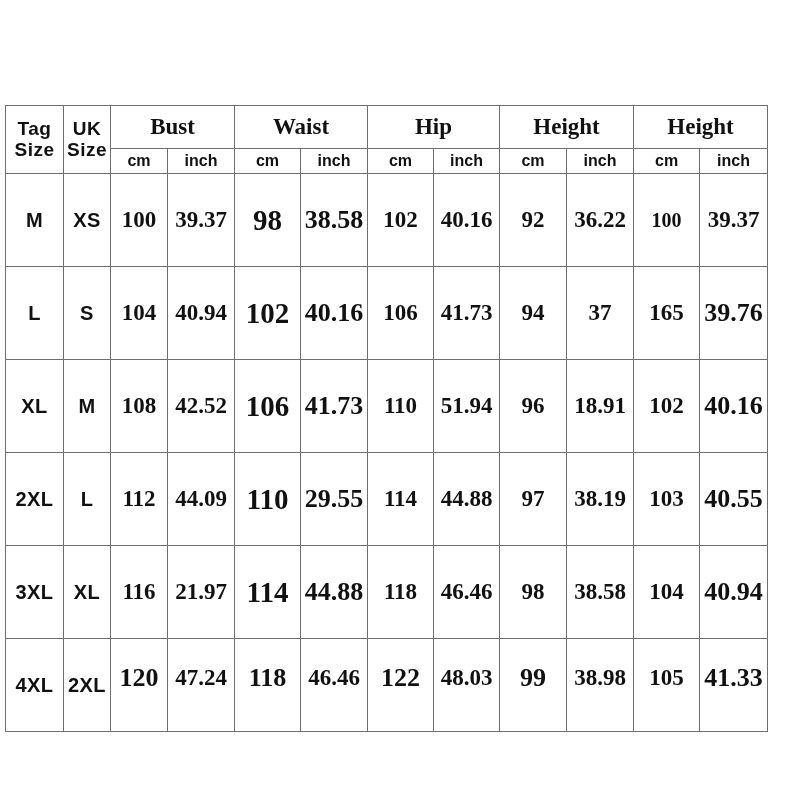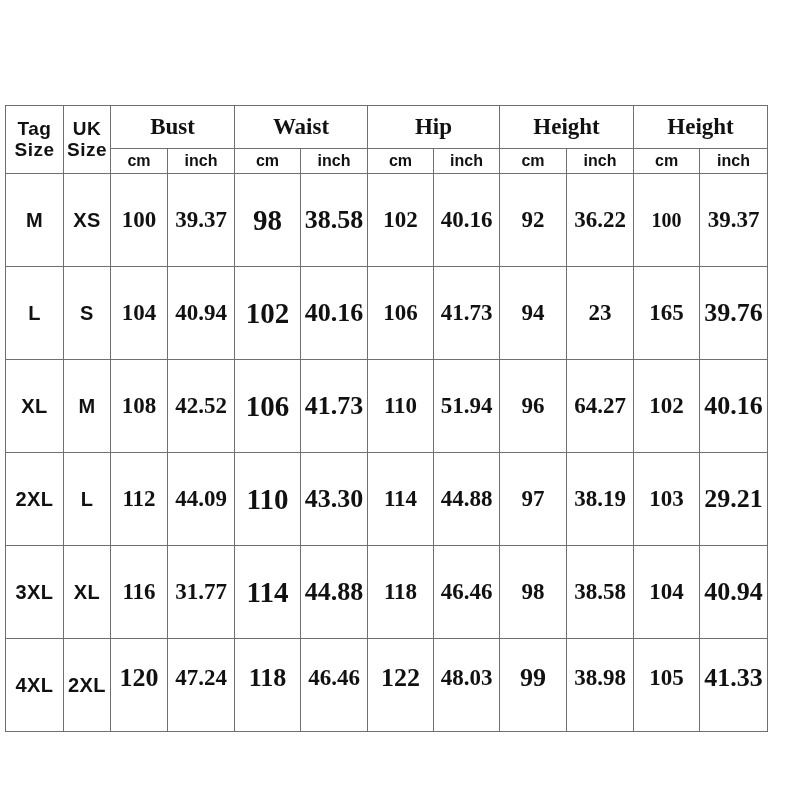--- a/index.html
+++ b/index.html
@@ -185,60 +185,60 @@
       <tr>
         <td class="size-cell">L</td>
         <td class="size-cell">S</td>
         <td class="val s-md cm-cell">104</td>
         <td class="val s-md">40.94</td>
         <td class="val s-xl cm-cell">102</td>
         <td class="val s-lg">40.16</td>
         <td class="val s-md cm-cell">106</td>
         <td class="val s-md">41.73</td>
         <td class="val s-md cm-cell">94</td>
-        <td class="val s-md">23</td>
+        <td class="val s-md">37</td>
         <td class="val s-md cm-cell">165</td>
         <td class="val s-lg">39.76</td>
       </tr>
 
       <tr>
         <td class="size-cell">XL</td>
         <td class="size-cell">M</td>
         <td class="val s-md cm-cell">108</td>
         <td class="val s-md">42.52</td>
         <td class="val s-xl cm-cell">106</td>
         <td class="val s-lg">41.73</td>
         <td class="val s-md cm-cell">110</td>
         <td class="val s-md">51.94</td>
         <td class="val s-md cm-cell">96</td>
-        <td class="val s-md">64.27</td>
+        <td class="val s-md">18.91</td>
         <td class="val s-md cm-cell">102</td>
         <td class="val s-lg">40.16</td>
       </tr>
 
       <tr>
         <td class="size-cell">2XL</td>
         <td class="size-cell">L</td>
         <td class="val s-md cm-cell">112</td>
         <td class="val s-md">44.09</td>
         <td class="val s-xl cm-cell">110</td>
-        <td class="val s-lg">43.30</td>
+        <td class="val s-lg">29.55</td>
         <td class="val s-md cm-cell">114</td>
         <td class="val s-md">44.88</td>
         <td class="val s-md cm-cell">97</td>
         <td class="val s-md">38.19</td>
         <td class="val s-md cm-cell">103</td>
-        <td class="val s-lg">29.21</td>
+        <td class="val s-lg">40.55</td>
       </tr>
 
       <tr>
         <td class="size-cell">3XL</td>
         <td class="size-cell">XL</td>
         <td class="val s-md cm-cell">116</td>
-        <td class="val s-md">31.77</td>
+        <td class="val s-md">21.97</td>
         <td class="val s-xl cm-cell">114</td>
         <td class="val s-lg">44.88</td>
         <td class="val s-md cm-cell">118</td>
         <td class="val s-md">46.46</td>
         <td class="val s-md cm-cell">98</td>
         <td class="val s-md">38.58</td>
         <td class="val s-md cm-cell">104</td>
         <td class="val s-lg">40.94</td>
       </tr>
 

